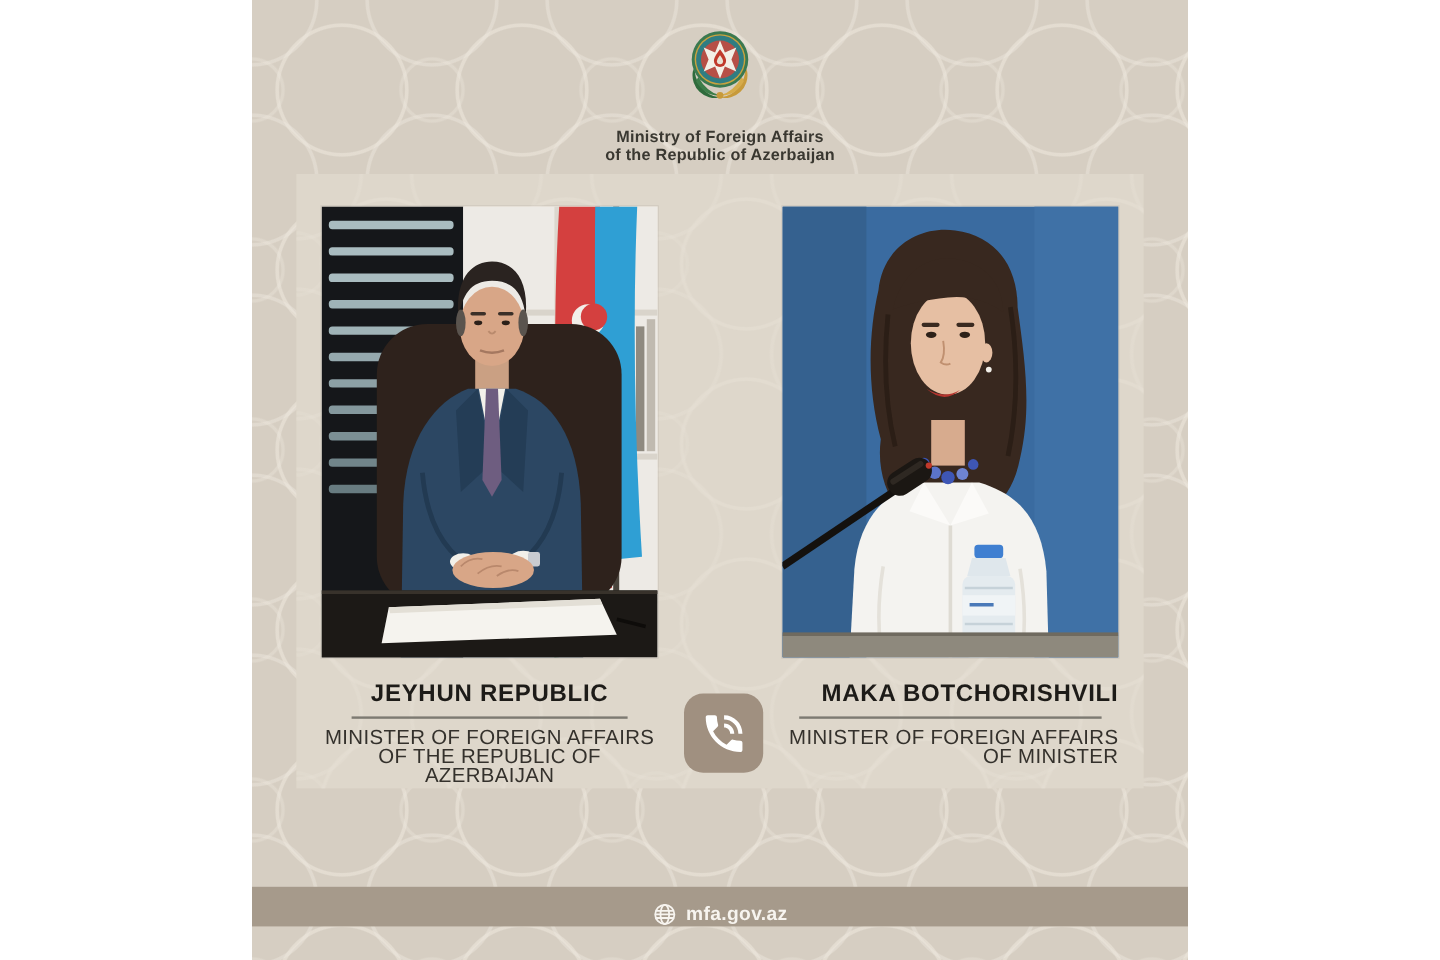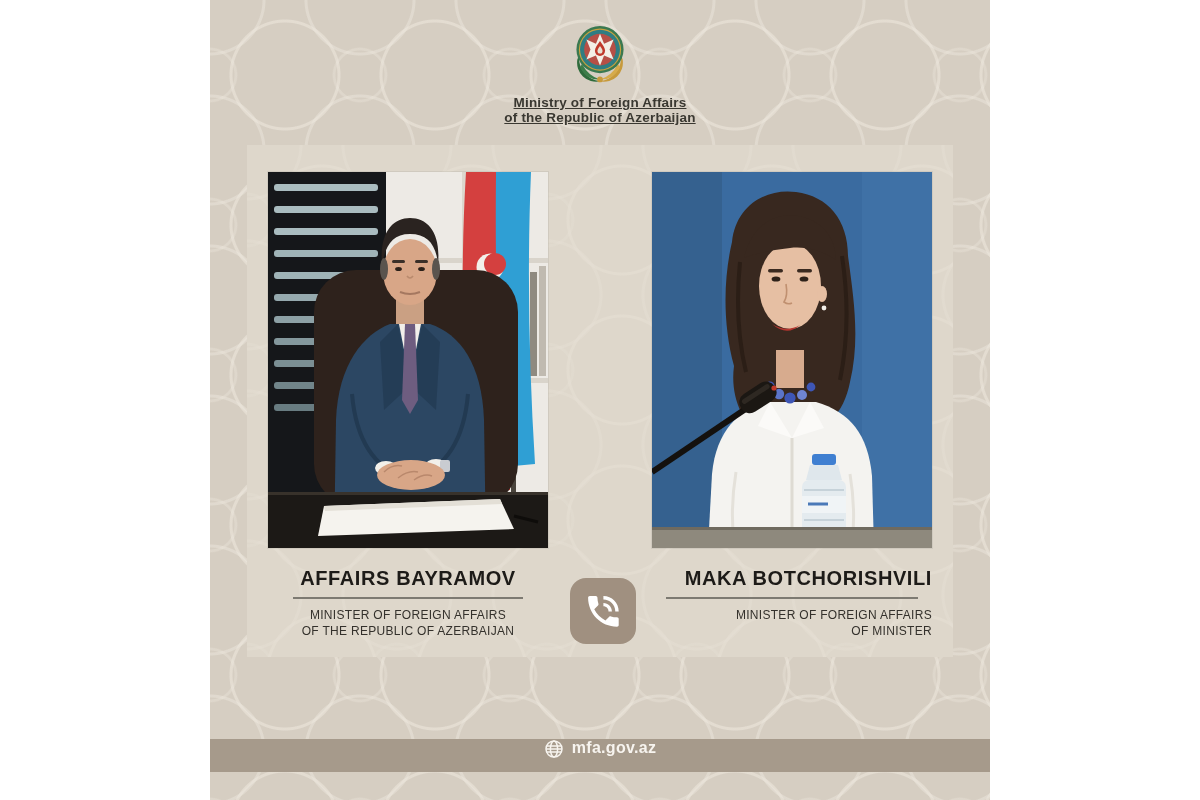--- a/index.html
+++ b/index.html
@@ -13,22 +13,22 @@
     position:absolute; inset:0; pointer-events:none;
     background-image:
       radial-gradient(circle, rgba(236,230,220,0) 52px, rgba(238,232,222,.55) 53px, rgba(238,232,222,.55) 55px, rgba(236,230,220,0) 56px),
       radial-gradient(circle, rgba(236,230,220,0) 52px, rgba(238,232,222,.45) 53px, rgba(238,232,222,.45) 55px, rgba(236,230,220,0) 56px),
       radial-gradient(circle, rgba(236,230,220,0) 24px, rgba(238,232,222,.35) 25px, rgba(238,232,222,.35) 26.5px, rgba(236,230,220,0) 28px);
     background-size:150px 150px, 150px 150px, 150px 150px;
     background-position:0 0, 75px 75px, 75px 0;
   }
   .header { position:absolute; left:0; top:24px; width:780px; text-align:center; }
   .emblem { display:block; margin:0 auto; }
-  .org-title { margin-top:9px; font-size:13.5px; font-weight:bold; line-height:15px;
-               color:var(--title-text,#3a3831); letter-spacing:.2px;text-decoration:underline; }
+  .org-title { margin-top:20px; font-size:13.5px; font-weight:bold; line-height:15px;
+               color:var(--title-text,#3a3831); letter-spacing:.2px; }
   .panel {
     position:absolute; left:37px; top:145px; width:706px; height:512px;
     background-color:var(--panel-bg,#ded7cb);
   }
   .panel .pattern { opacity:.5; }
   .photo-card {
     position:absolute; top:27px; width:280px; height:376px;
     box-shadow:0 0 0 1px rgba(0,0,0,.06);
   }
   .photo-left  { left:21px; }
@@ -36,30 +36,30 @@
   .photo-card svg { display:block; width:280px; height:376px; }
   .caption { position:absolute; top:422px; width:280px; text-align:center;
              color:var(--body-text,#34312c); }
   .caption-left  { left:21px; }
   .caption-right { left:405px;text-align:right; }
   .person-name { font-size:20px; font-weight:bold; letter-spacing:.6px;
                  color:var(--name-text,#1d1b18); }
   .caption-rule { height:2px; background:#7d7a72; border:0; margin:7px auto 8px auto; }
   .caption-left  .caption-rule { width:230px; }
   .caption-right .caption-rule { width:252px; }
-  .person-role { font-size:12px; line-height:16px; letter-spacing:.3px; }
+  .person-role { font-size:17px; line-height:16px; letter-spacing:.3px; }
   .call-badge {
     position:absolute; left:360px; top:578px; width:66px; height:66px;
     border-radius:16px; background:var(--call-icon-bg,#a09080);
     display:flex; align-items:center; justify-content:center;
   }
   .footer-bar {
     position:absolute; left:0; top:739px; width:780px; height:33px;
     background:var(--footer-bar,#a69a8b);
-    display:flex; align-items:flex-start; justify-content:center; gap:8px;
+    display:flex; align-items:flex-end; justify-content:center; gap:8px;
   }
   .website { color:#f7f4ef; font-size:16px; font-weight:bold; letter-spacing:.3px; }
 </style>
 </head>
 <body>
 
 <div class="artboard">
   <div class="pattern"></div>
 
   <div class="header">
@@ -233,21 +233,21 @@
           <line x1="152" y1="348" x2="192" y2="348" stroke="#c6d2d9" stroke-width="2"></line>
           <line x1="152" y1="360" x2="192" y2="360" stroke="#c6d2d9" stroke-width="2"></line>
         </g>
 
         <rect x="0" y="357" width="280" height="19" fill="#8e897d"></rect>
         <rect x="0" y="355" width="280" height="3" fill="#6f6a5f"></rect>
       </svg>
     </div>
 
     <div class="caption caption-left">
-      <div class="person-name">AFFAIRS BAYRAMOV</div>
+      <div class="person-name">JEYHUN REPUBLIC</div>
       <div class="caption-rule"></div>
       <div class="person-role">
         <div>MINISTER OF FOREIGN AFFAIRS</div>
         <div>OF THE REPUBLIC OF AZERBAIJAN</div>
       </div>
     </div>
 
     <div class="caption caption-right">
       <div class="person-name">MAKA BOTCHORISHVILI</div>
       <div class="caption-rule"></div>

